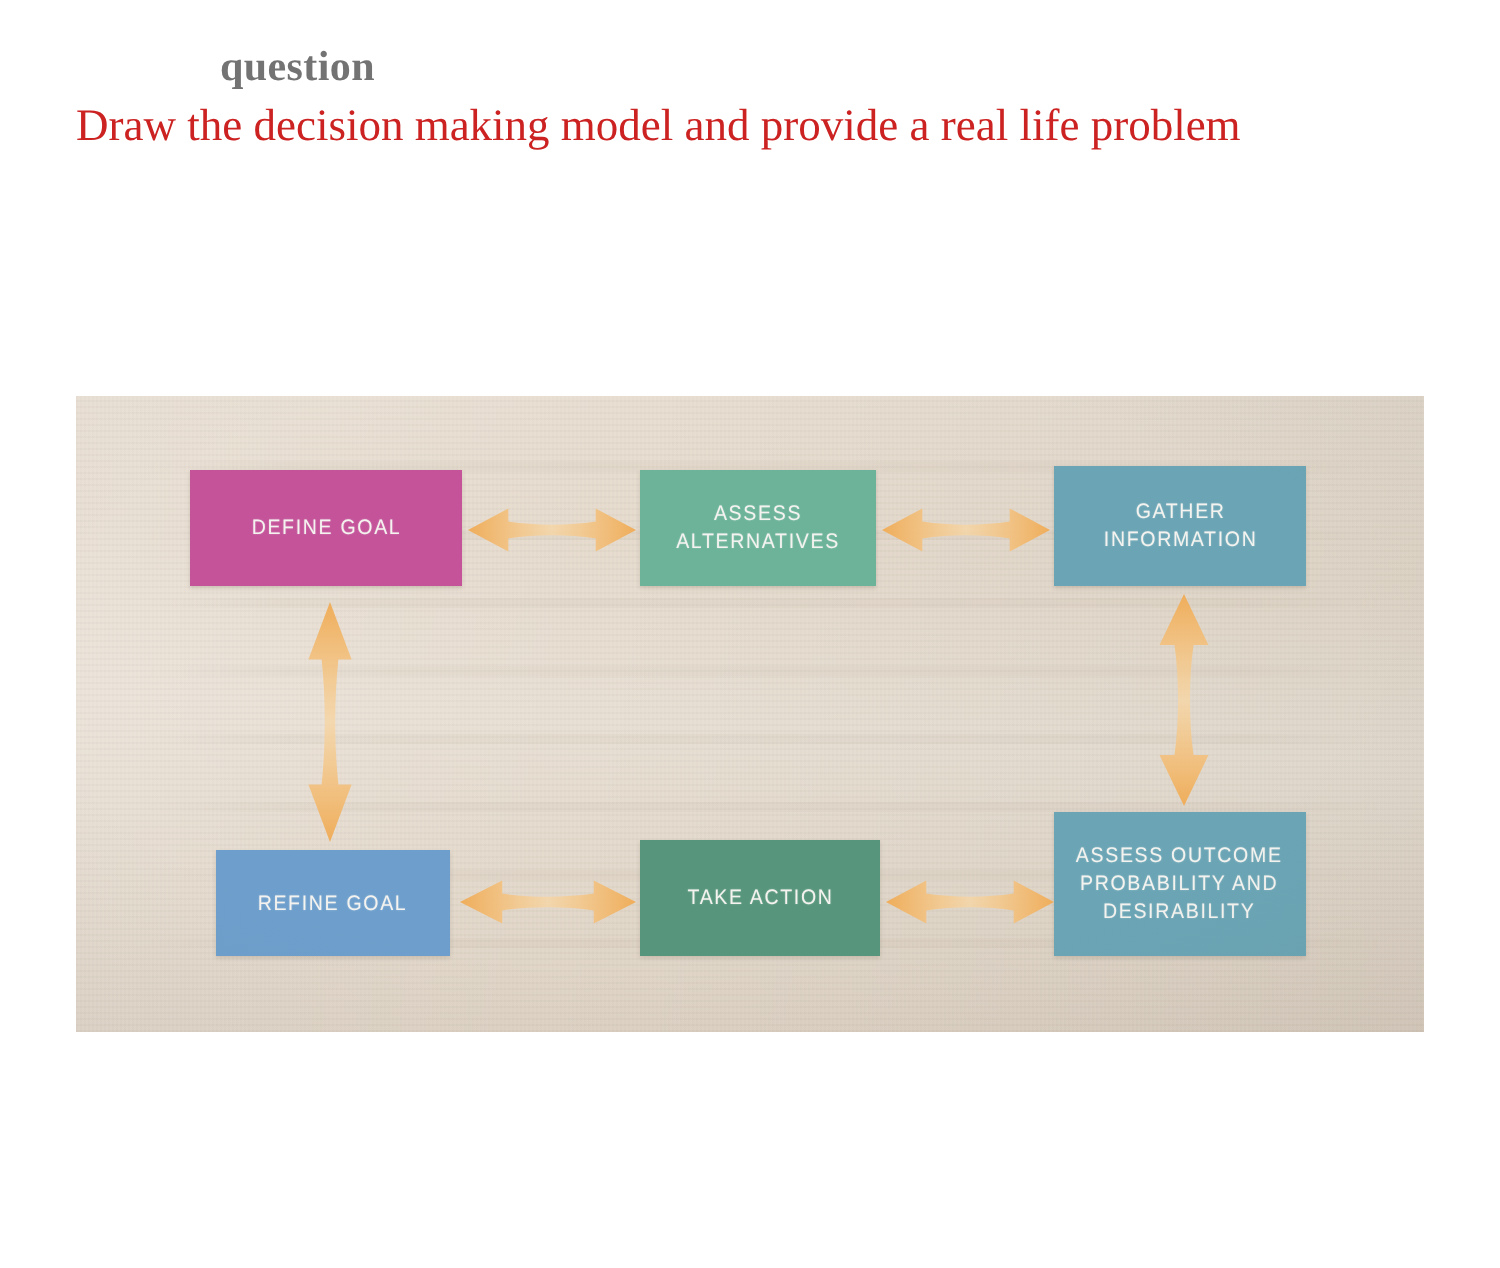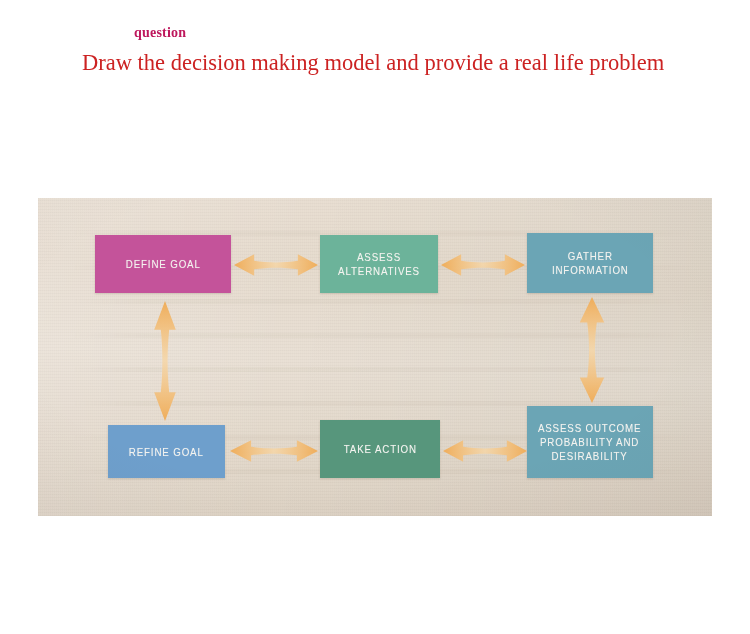--- a/index.html
+++ b/index.html
@@ -22,38 +22,37 @@
     left: 0;
     top: 0;
     width: 750px;
   }
   #question-label {
     position: absolute;
     left: 110px;
     top: 20px;
     font-family: "Liberation Serif", "DejaVu Serif", serif;
     font-weight: bold;
-    font-size: 14px;
+    font-size: 21px;
     line-height: 26px;
-    color: #be185d;
+    color: #737373;
     letter-spacing: 0.2px;
     white-space: nowrap;
-    margin-left: 24px;
   }
   #question-body {
     position: absolute;
     left: 38px;
     top: 48px;
     width: 700px;
     font-family: "Liberation Serif", "DejaVu Serif", serif;
     font-size: 22.5px;
     line-height: 30px;
     color: #cc2222;
   }
-  #question-body .ln { display: block; white-space: nowrap; margin-left: 44px; }
+  #question-body .ln { display: block; white-space: nowrap; }
 
   
   #photo {
     position: absolute;
     left: 38px;
     top: 198px;
     width: 674px;
     height: 318px;
     background:
       linear-gradient(100deg, rgba(255,255,255,0.16) 0%, rgba(0,0,0,0.00) 38%, rgba(0,0,0,0.045) 100%),

